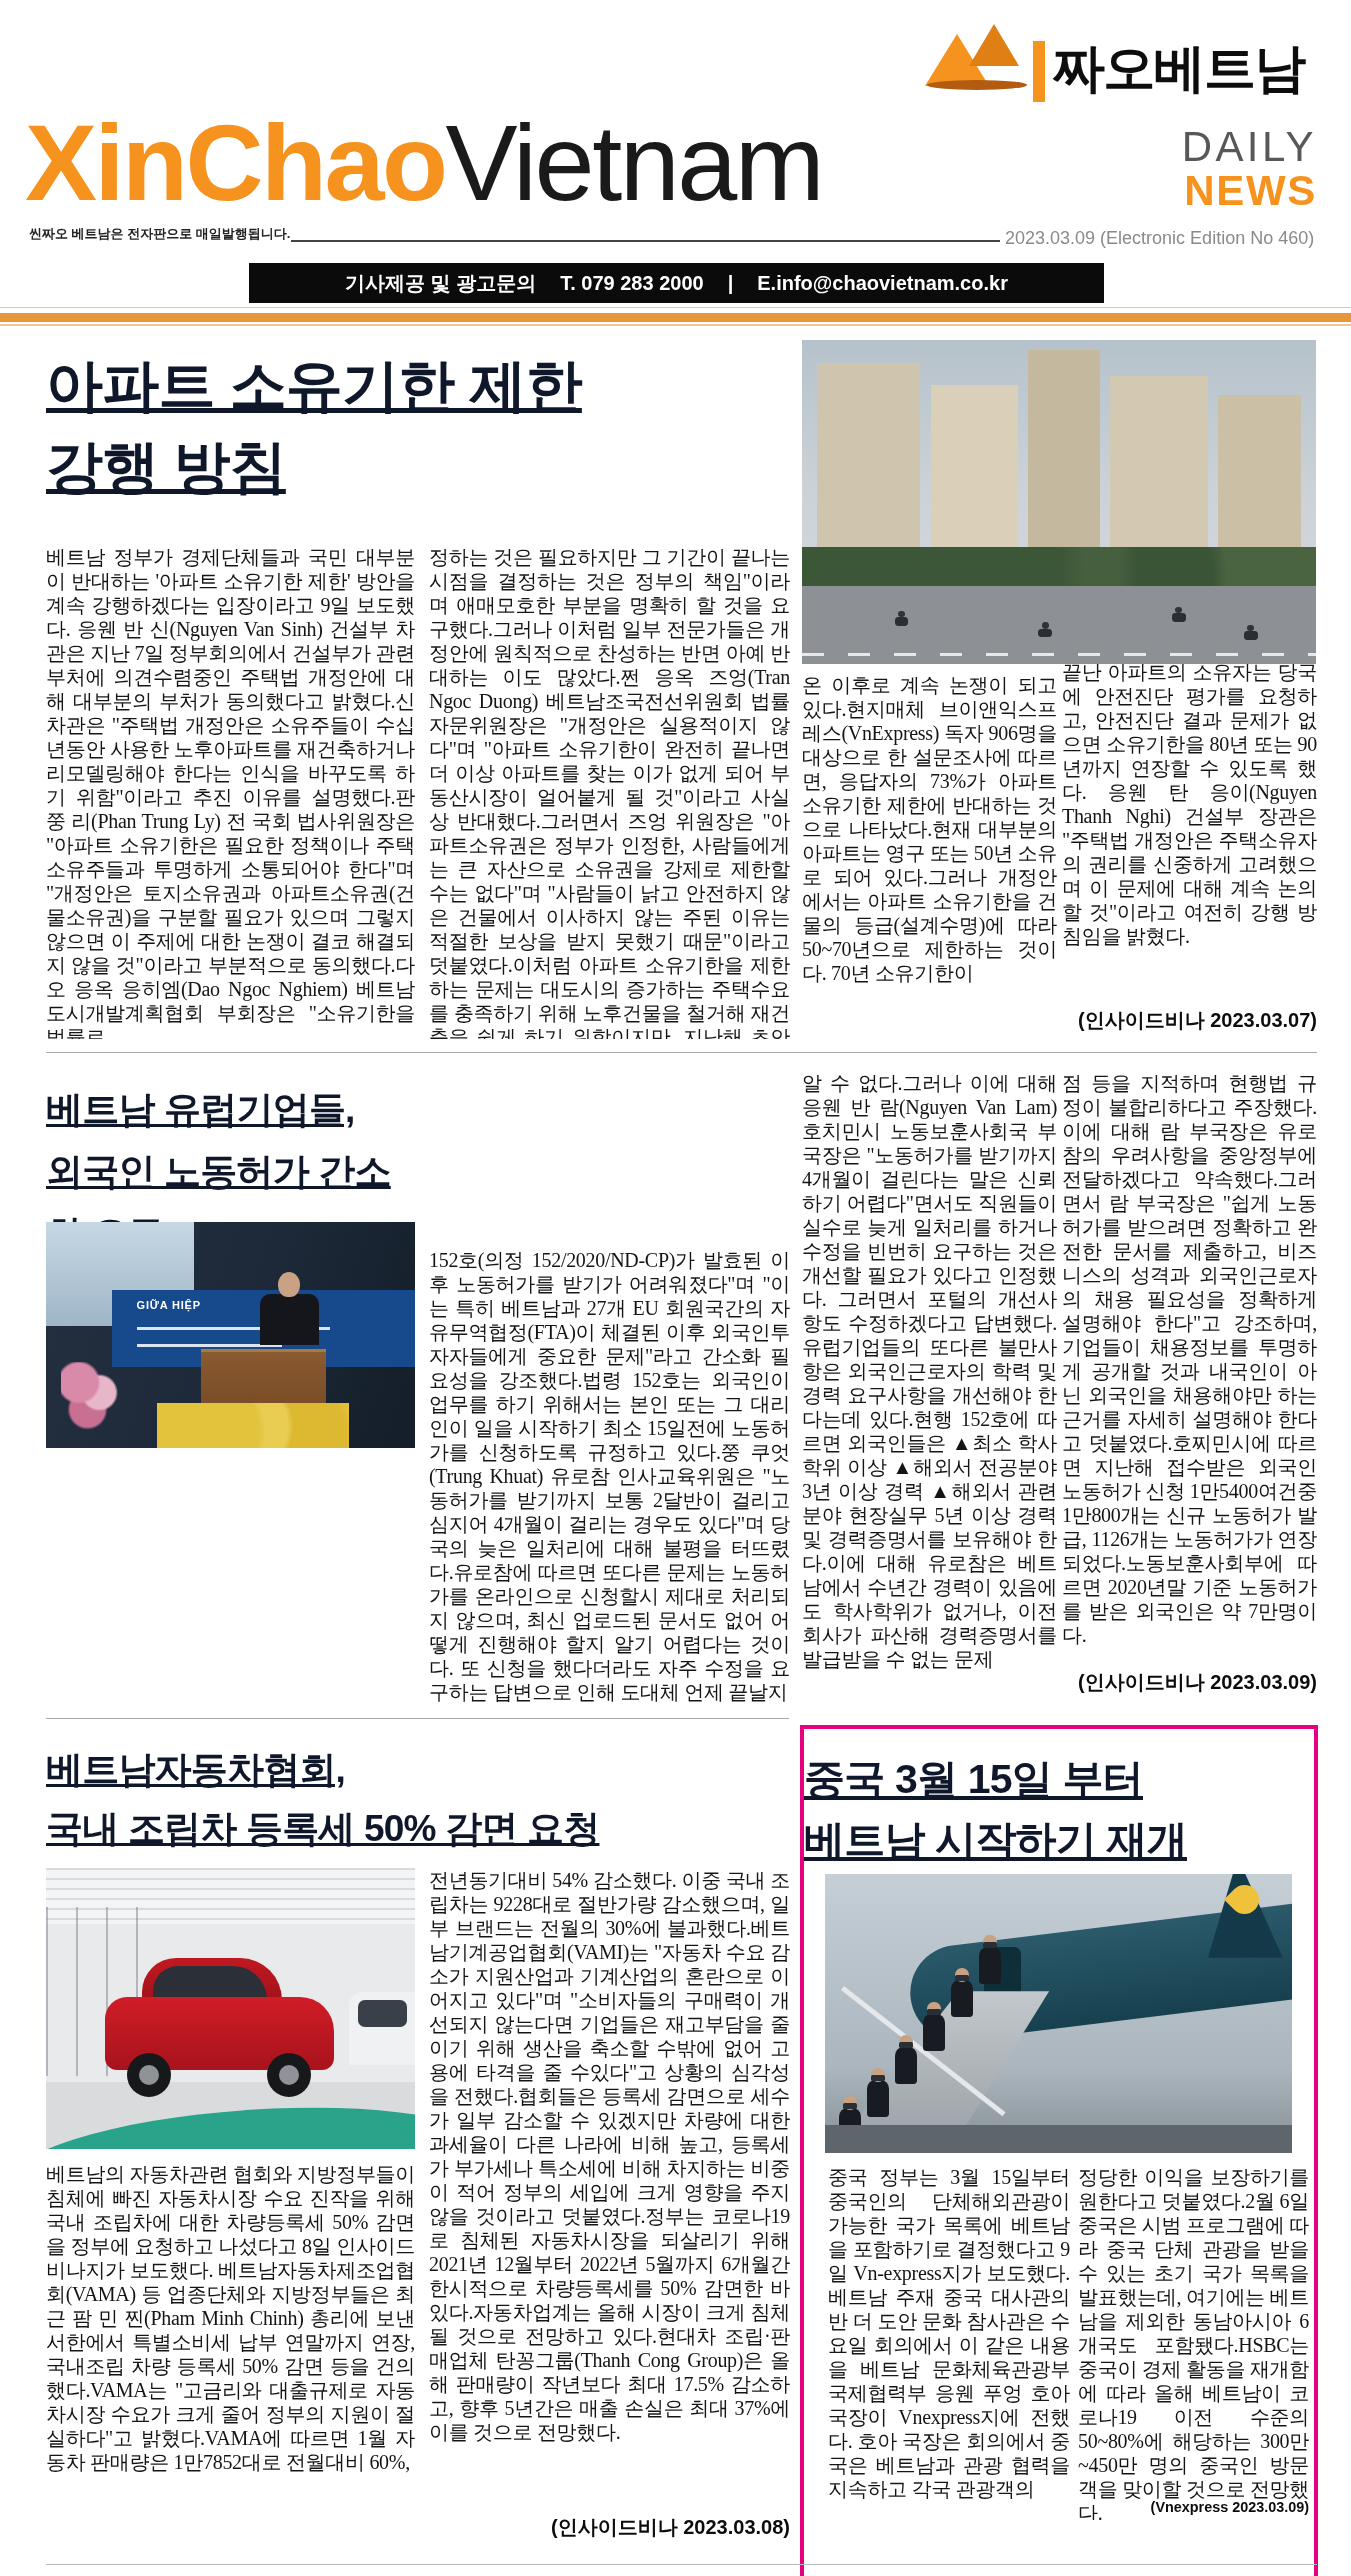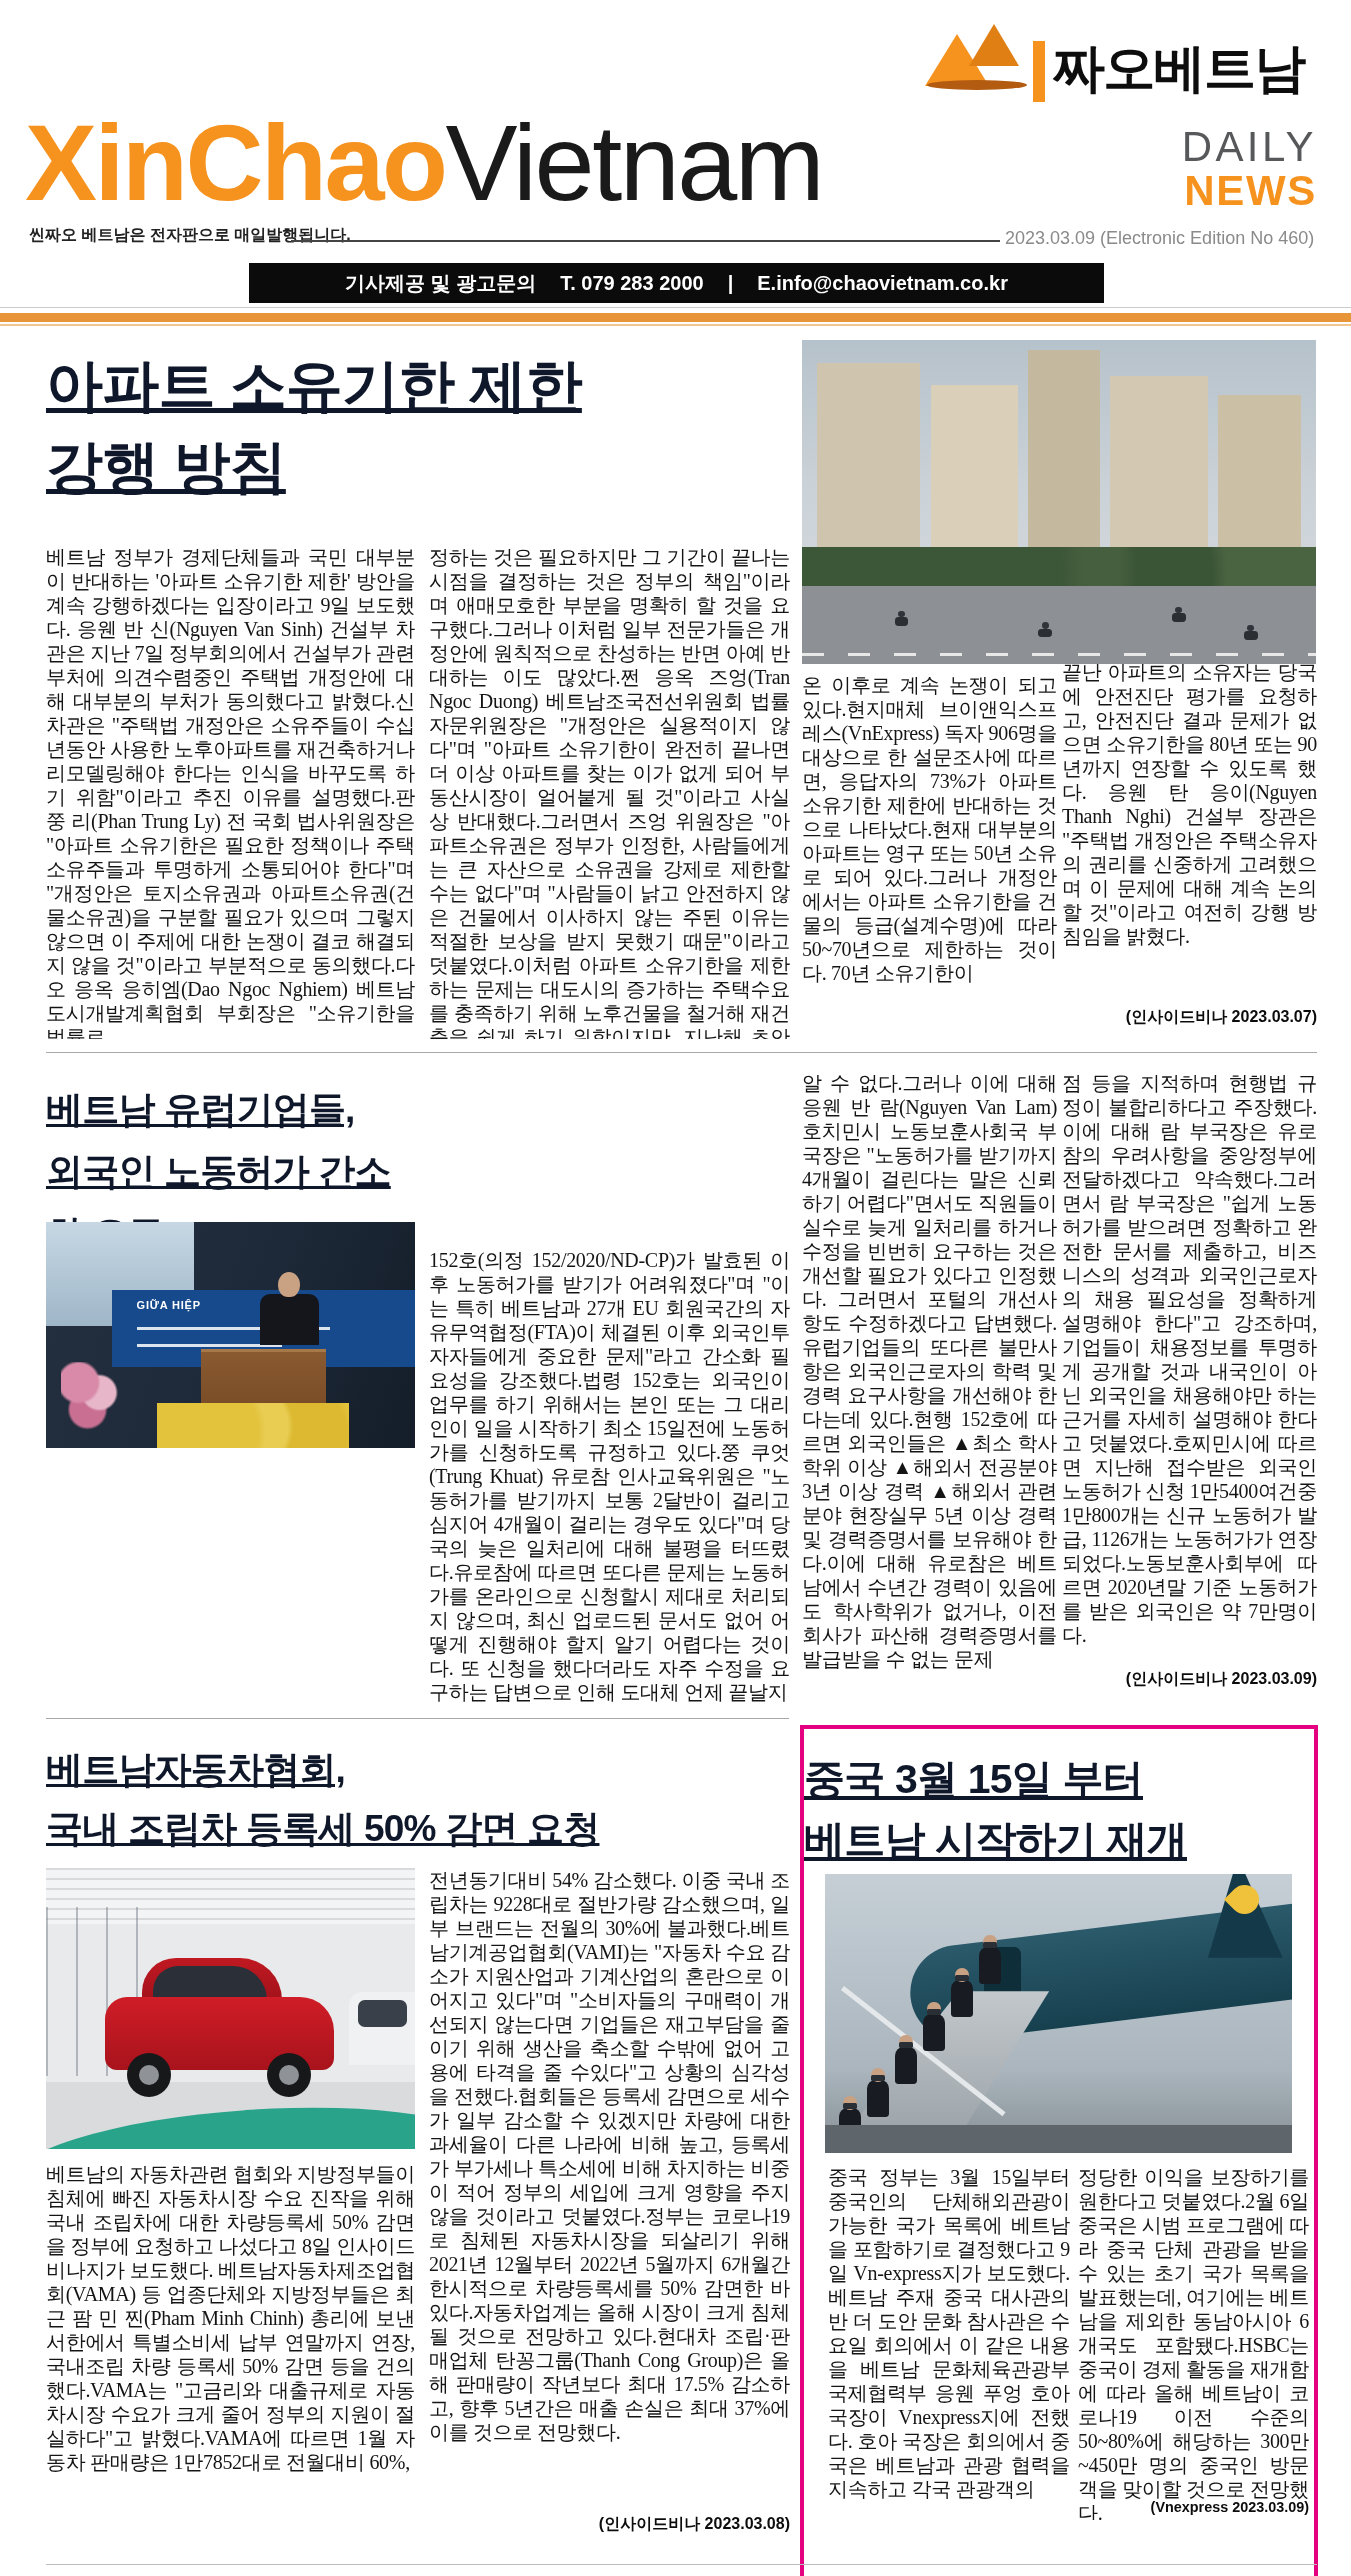--- a/index.html
+++ b/index.html
@@ -17,21 +17,21 @@
   .kr-logo { left:925px; top:18.6px; width:393px; height:95px; }
   .kr-tri  { position:absolute; width:0; height:0; border-style:solid; }
   .kr-tri1 { left:0; top:15px; border-width:0 32px 52px 32px; border-color:transparent transparent #F6921E transparent; }
   .kr-tri2 { left:44px; top:5px; border-width:0 25px 42px 25px; border-color:transparent transparent #e07f14 transparent; }
   .kr-base { position:absolute; left:1.7px; top:61px; width:100px; height:10px; background:#b35b10; border-radius:50%; }
   .kr-bar  { position:absolute; left:108px; top:22px; width:12px; height:61px; background:#F6921E; }
   .kr-text { position:absolute; left:128px; top:15px; font-weight:800; font-size:52px; color:#0d0d0d; letter-spacing:-1.7px; font-family:"Liberation Sans",sans-serif; }
   .dailynews { right:34px; top:125px; text-align:right; line-height:1.05; }
   .daily { font-size:42px; color:#57585a; letter-spacing:3.4px;margin-left:12px; }
   .news  { font-size:42px; color:#F6921E; font-weight:700; letter-spacing:1.7px; }
-  .tagline { left:29px; top:225px; font-size:16px; font-weight:700; color:#222; }
+  .tagline { left:29px; top:225px; font-size:13px; font-weight:700; color:#222; }
   .mast-rule { left:291px; top:240px; width:709px; height:1.7px; background:#444; }
   .edition { left:1005px; top:228px; width:314px; font-size:18px; color:#8a8a8a; }
 
   
   .contact { left:249px; top:263px; width:855px; height:40px; background:#0b0b0b;
              display:flex; align-items:center; justify-content:center; gap:24px;
              color:#fff; font-size:20px; font-weight:700; }
   .thin-rule { left:0; top:307px; width:1351px; height:0.8px; background:#cccccc; }
   .orange-band { left:0; top:313px; width:1351px; height:9.3px; background:#E8953A; }
   .orange-band2 { left:0; top:324px; width:1351px; height:1.7px; background:#f3c690; }
@@ -40,21 +40,21 @@
   .headline { font-family:"Liberation Sans",sans-serif; font-weight:800; color:#0f172a; text-align:left;text-decoration:underline; }
   .h-a1 { left:46px; top:345px; width:743px; font-size:57px; line-height:81px; letter-spacing:-0.8px; }
   .h-a2 { left:46px; top:1079px; width:376px; font-size:37px; line-height:62px; letter-spacing:-0.8px; }
   .h-a3 { left:46px; top:1740px; width:557px; font-size:37px; line-height:59px; letter-spacing:-0.8px; }
   .h-a4 { left:0px; top:20px; width:100%; font-size:41px; line-height:61px; letter-spacing:-0.8px; }
   .h-a4 .l1 { font-weight:600; }
   .body {
     font-family:"Liberation Serif", serif; font-size:20px; line-height:24px;
     text-align:justify; color:#141414; letter-spacing:-0.3px; overflow:hidden;
   }
-  .cap { font-family:"Liberation Sans",sans-serif; font-weight:700; font-size:16px; color:#0c0c0c; text-align:right; }
+  .cap { font-family:"Liberation Sans",sans-serif; font-weight:700; font-size:20px; color:#0c0c0c; text-align:right; }
   .divider { background:#a8a8a8; height:0.8px; }
 
   
   .photo { overflow:hidden; }
   .ph1 { left:802px; top:340px; width:514px; height:324px; background:linear-gradient(#b6c2cb,#ccd3d8 48%,#d6dadd); }
   .bld { position:absolute; }
   .win { background-image:
       repeating-linear-gradient(to bottom, rgba(90,80,60,.45) 0 2.5px, transparent 2.5px 12px),
       repeating-linear-gradient(to right, rgba(90,80,60,.35) 0 1.7px, transparent 1.7px 10px); }
   .trees { position:absolute; left:0; top:64%; width:100%; height:16%; background:

